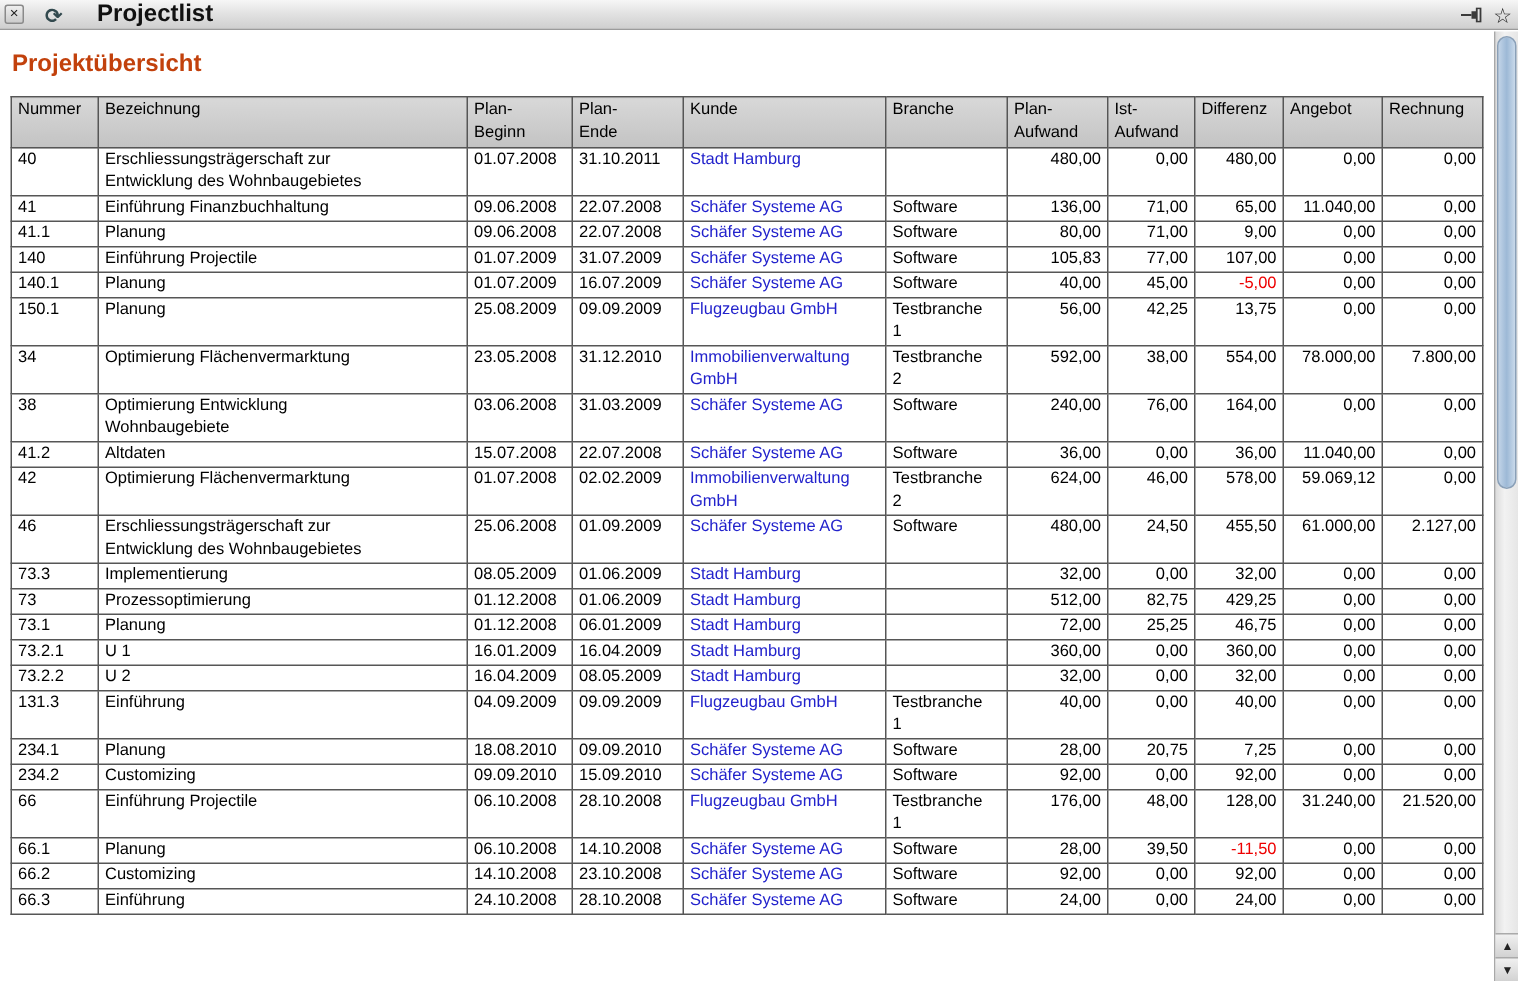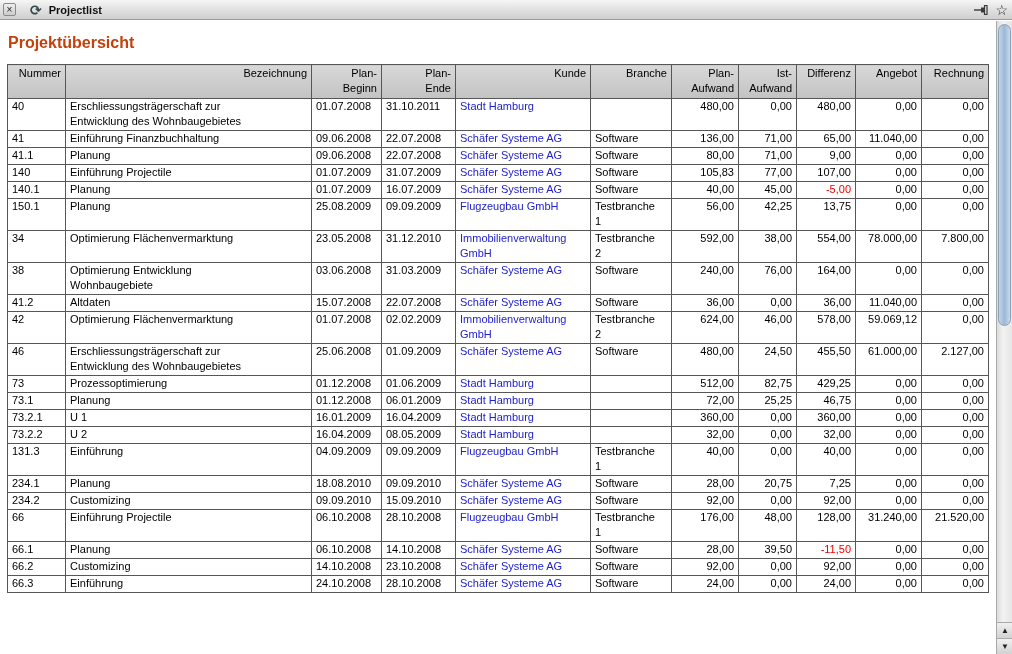--- a/index.html
+++ b/index.html
@@ -28,22 +28,22 @@
     background: linear-gradient(#eee, #ccc);
     font-size: 10px; line-height: 11px; text-align: center;
     color: #222; cursor: default;
   }
   .refresh-icon {
     margin-left: 14px;
     font-size: 14px; line-height: 14px; font-weight: bold;
     color: #32494e;
   }
   .window-title {
-    margin-left: 7px;
-    font-size: 11px; font-weight: bold; color: #111;
+    margin-left: 23px;
+    font-size: 16px; font-weight: bold; color: #111;
   }
   .titlebar-spacer { flex: 1; }
   .pin-icon { margin-right: 6px; display: inline-flex; align-items: center; }
   .star-icon { margin-right: 4px; font-size: 14px; line-height: 14px; color: #222; }
   
   .content {
     position: absolute; top: 21px; left: 0; right: 16px; bottom: 0;
     background: #fff; overflow: hidden;
   }
   .page-title {
@@ -59,21 +59,21 @@
     color: #000;
   }
   table.project-table, th, td { border: 1px solid #565656; }
   table.project-table { border-color: #2e2e2e; }
   col.c0 { width: 58px; }  col.c1 { width: 246px; } col.c2 { width: 70px; }
   col.c3 { width: 74px; }  col.c4 { width: 135px; } col.c5 { width: 81px; }
   col.c6 { width: 67px; }  col.c7 { width: 58px; }  col.c8 { width: 59px; }
   col.c9 { width: 66px; }  col.c10 { width: 67px; }
   th {
     background: linear-gradient(var(--header-bg-top, #d8d8d8), var(--header-bg-bottom, #c3c3c3));
-    font-weight: normal; text-align: right; vertical-align: top;
+    font-weight: normal; text-align: left; vertical-align: top;
     padding: 1px 4px 2px; line-height: 15px; white-space: pre-line;
   }
   td {
     vertical-align: top; text-align: left;
     padding: 0 4px 1px; line-height: 15px; white-space: pre-line;
     overflow: hidden;
   }
   td.num { text-align: right; }
   td.neg { color: var(--negative, #ee0000); }
   .link { color: var(--link, #2222cc); cursor: pointer; text-align: center; }
@@ -300,20 +300,33 @@
             <td>01.09.2009</td>
             <td><span class="link">Schäfer Systeme AG</span></td>
             <td>Software</td>
             <td class="num">480,00</td>
             <td class="num">24,50</td>
             <td class="num">455,50</td>
             <td class="num">61.000,00</td>
             <td class="num">2.127,00</td>
           </tr>
           <tr>
+            <td>73.3</td>
+            <td>Implementierung</td>
+            <td>08.05.2009</td>
+            <td>01.06.2009</td>
+            <td><span class="link">Stadt Hamburg</span></td>
+            <td></td>
+            <td class="num">32,00</td>
+            <td class="num">0,00</td>
+            <td class="num">32,00</td>
+            <td class="num">0,00</td>
+            <td class="num">0,00</td>
+          </tr>
+          <tr>
             <td>73</td>
             <td>Prozessoptimierung</td>
             <td>01.12.2008</td>
             <td>01.06.2009</td>
             <td><span class="link">Stadt Hamburg</span></td>
             <td></td>
             <td class="num">512,00</td>
             <td class="num">82,75</td>
             <td class="num">429,25</td>
             <td class="num">0,00</td>

